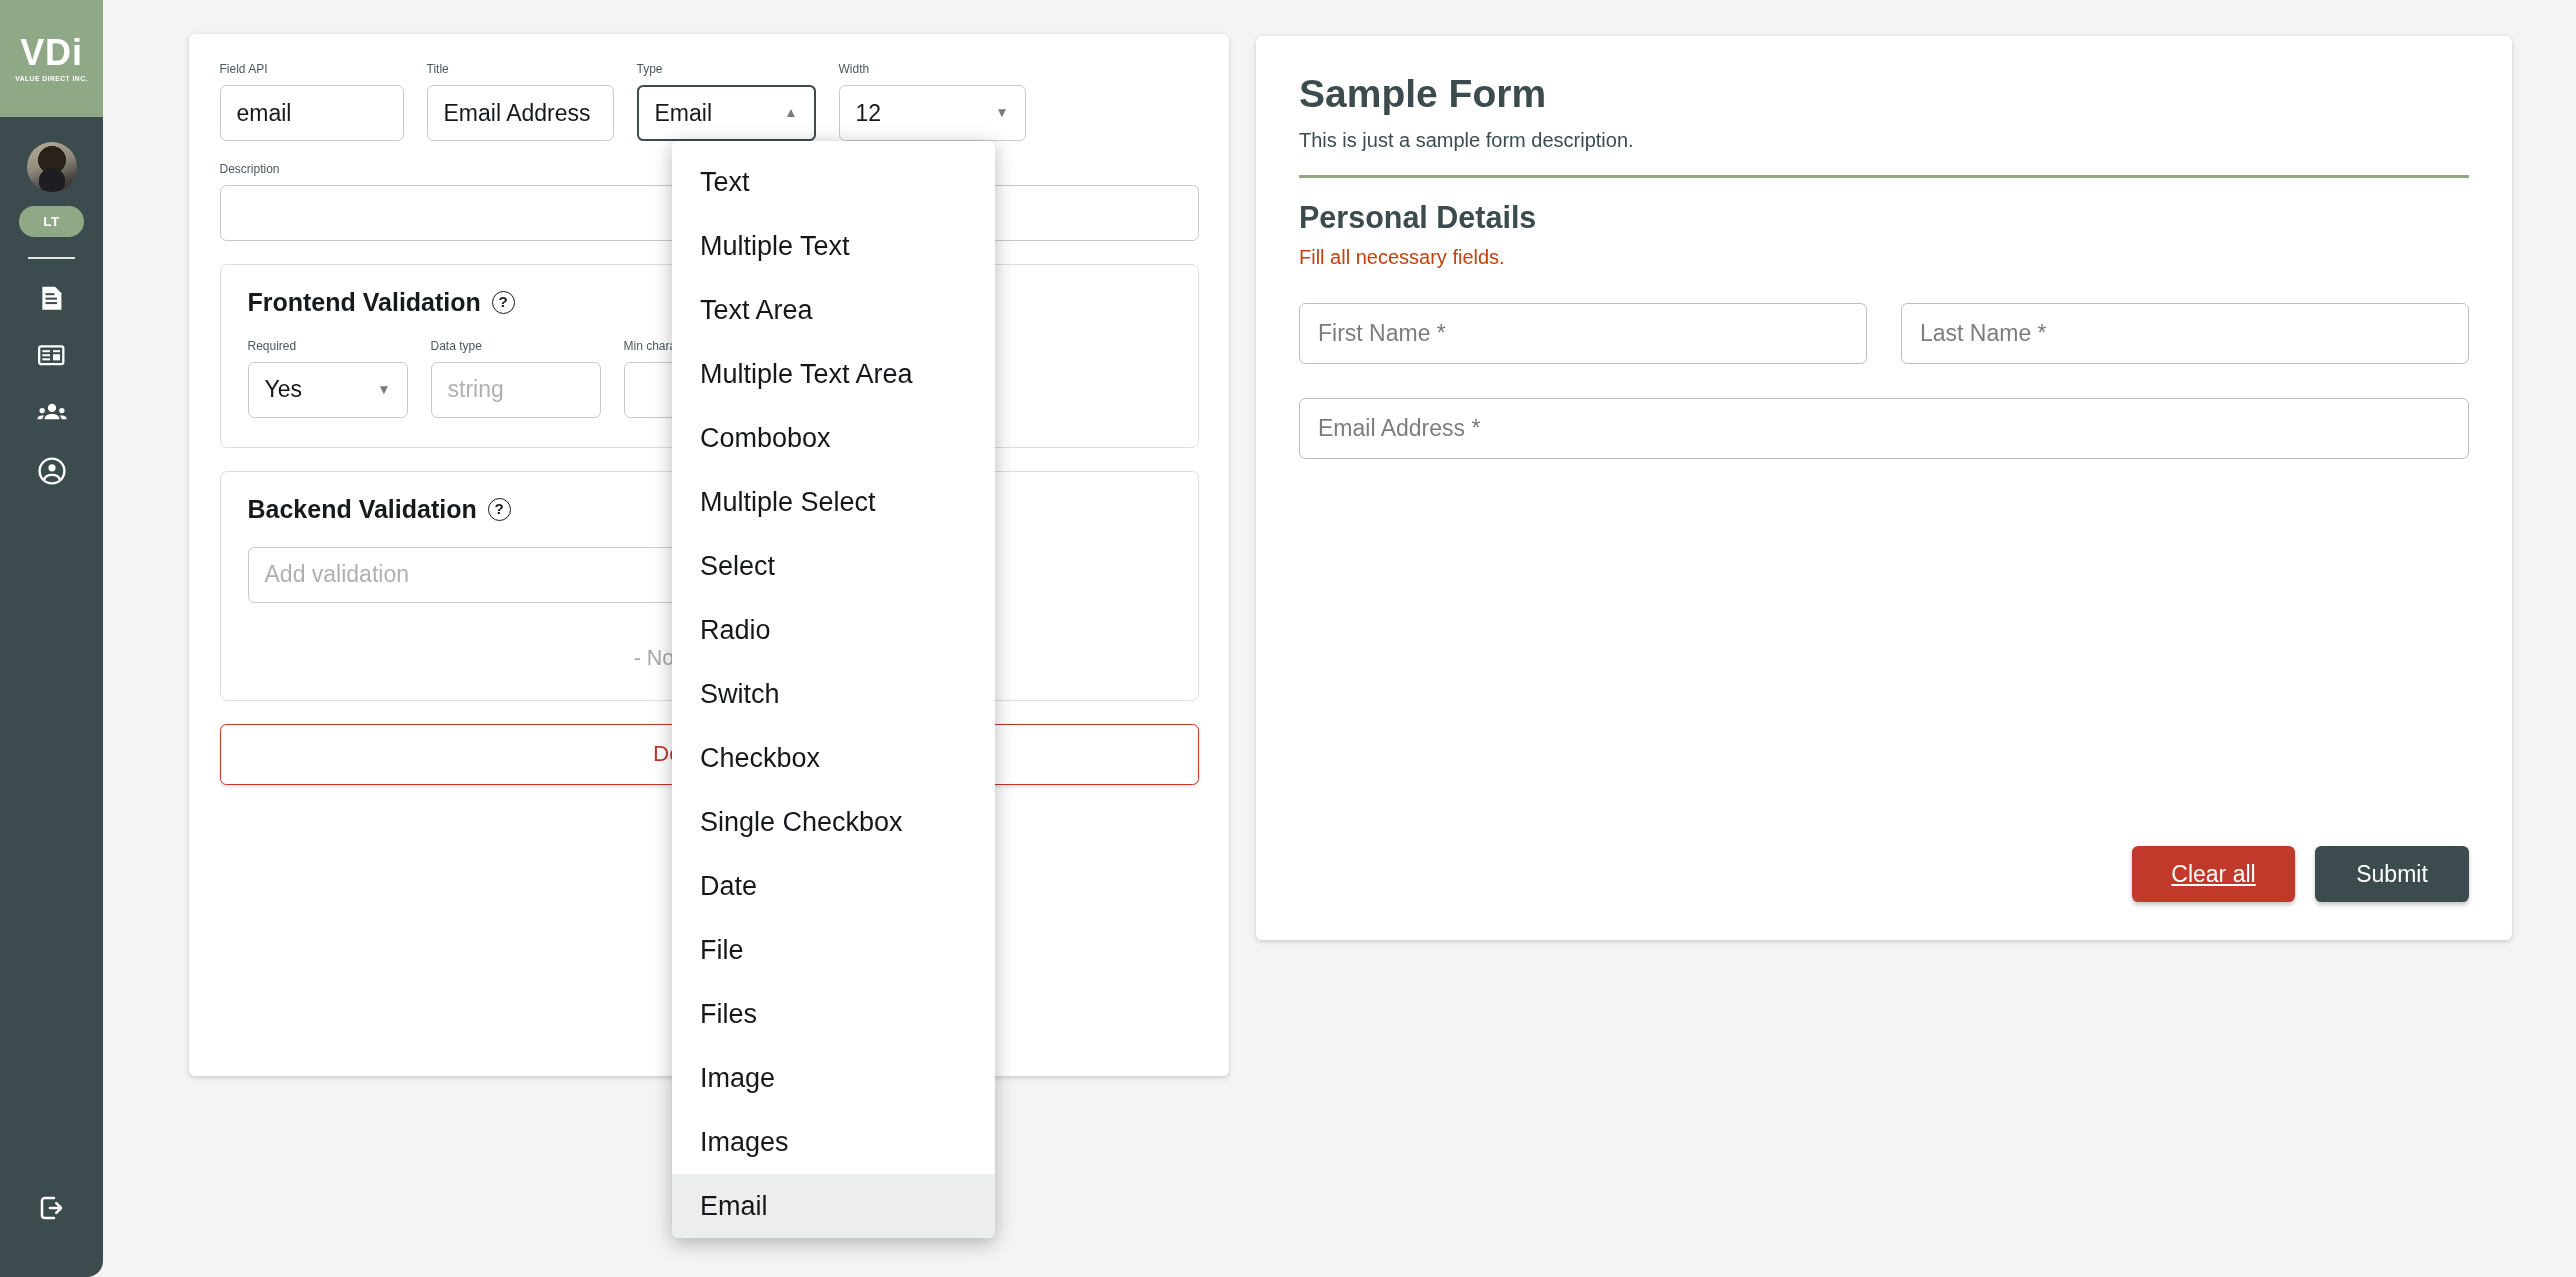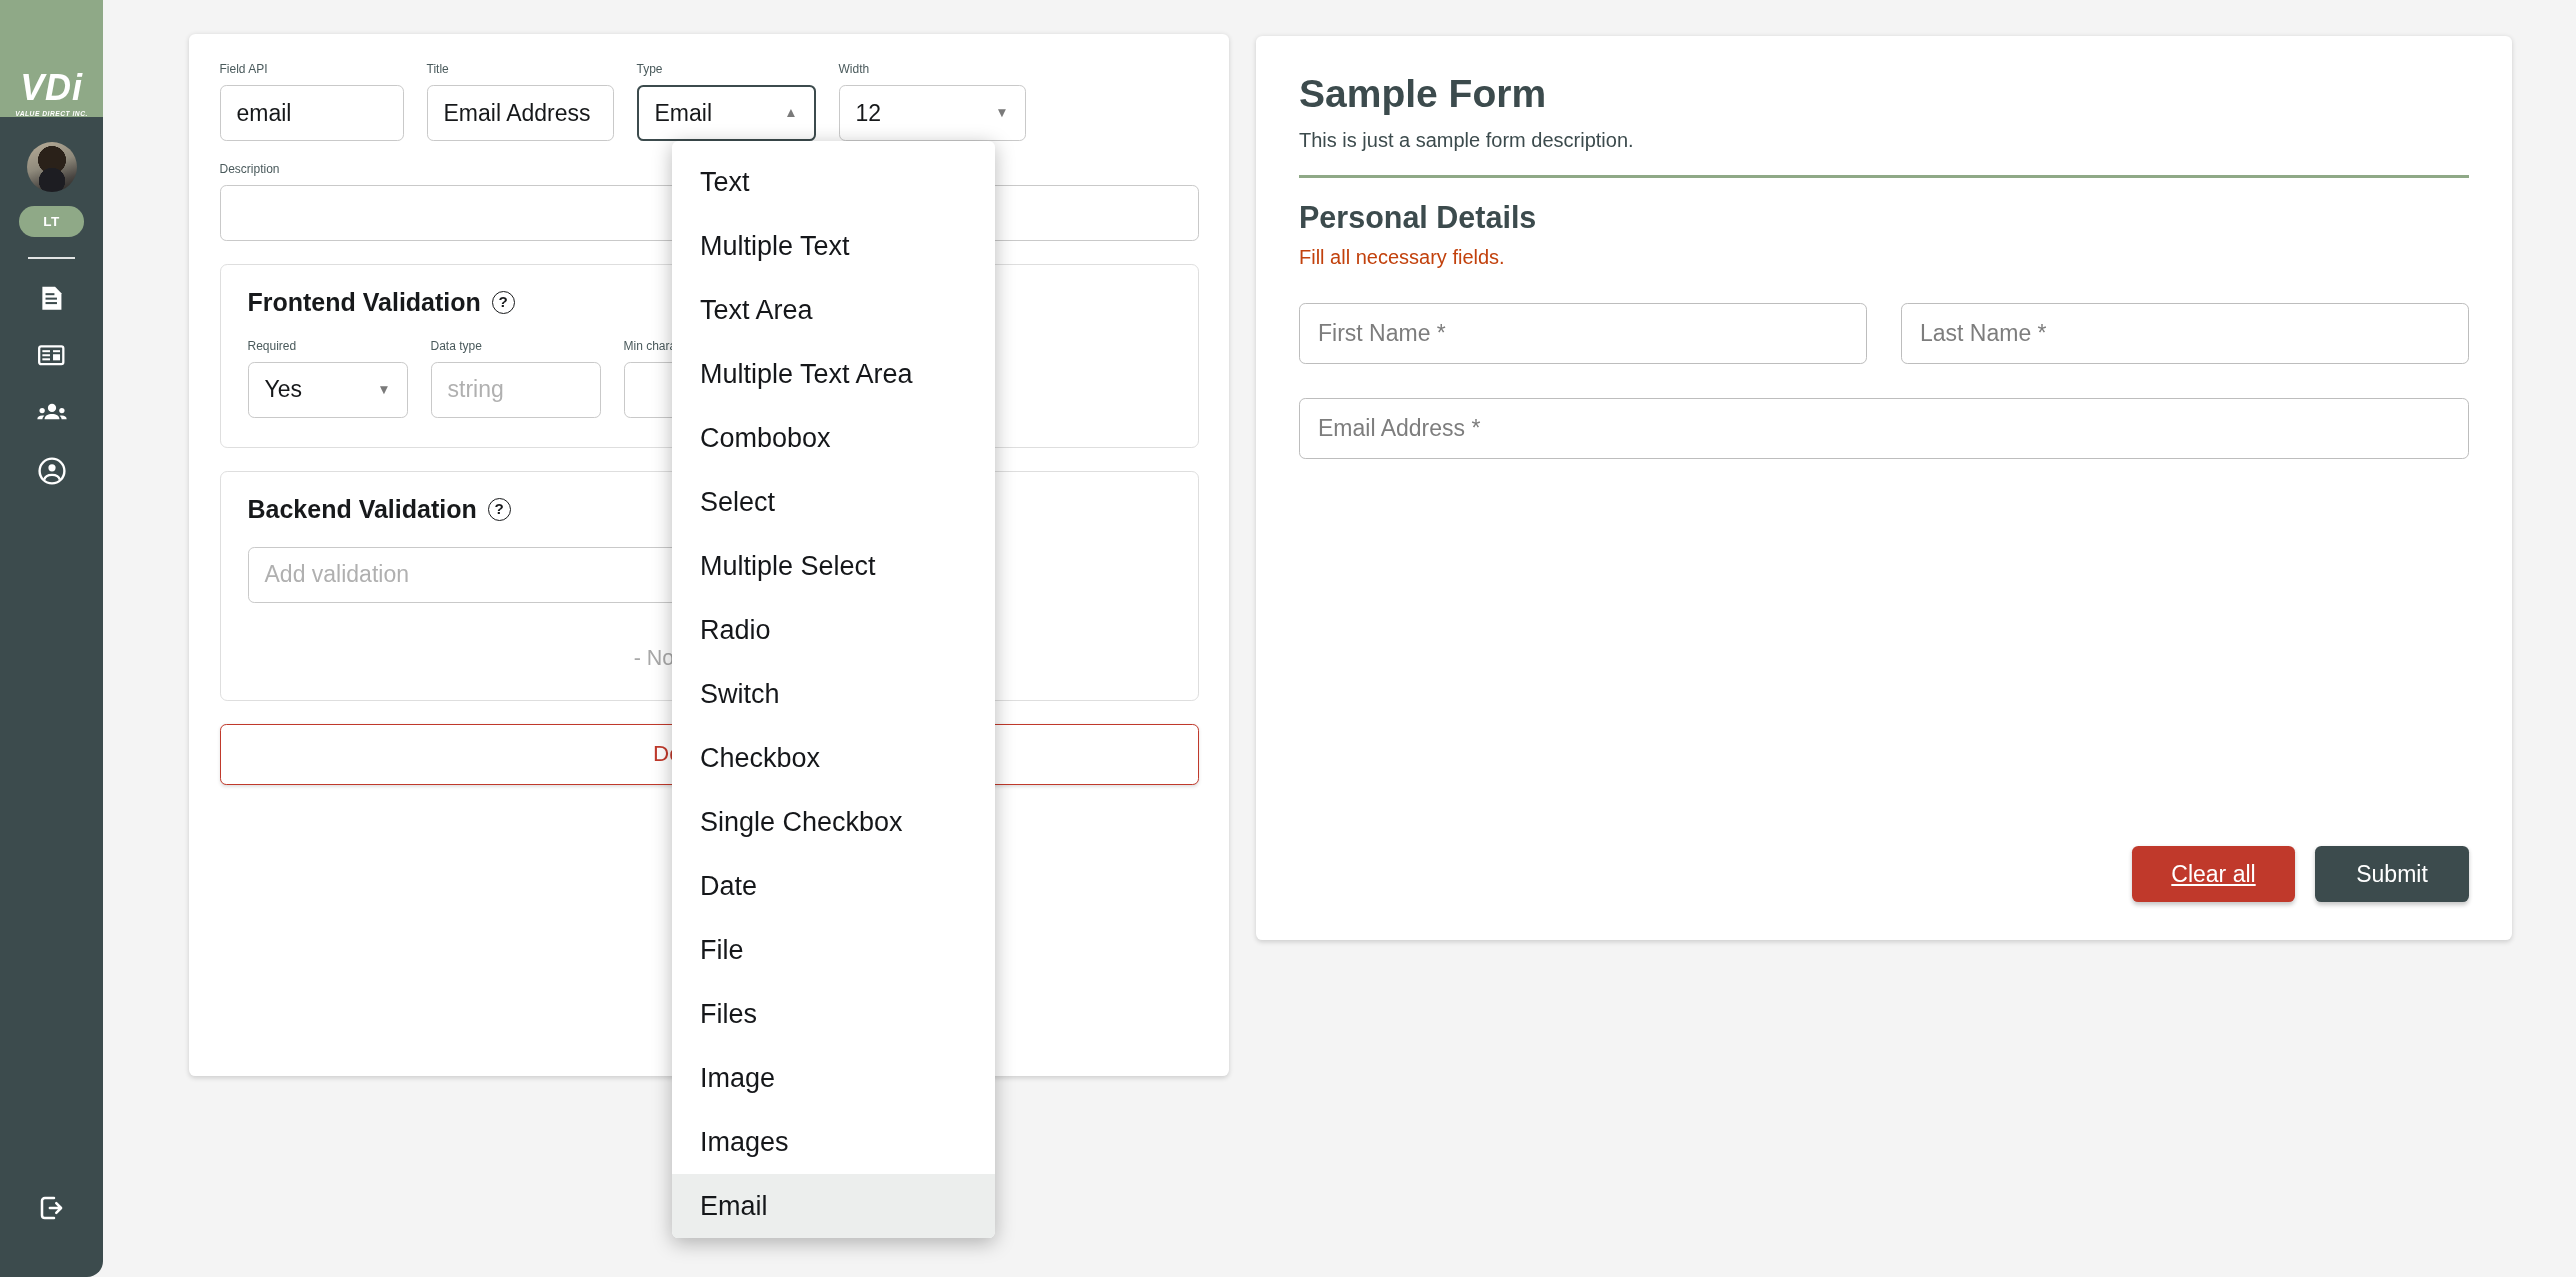--- a/index.html
+++ b/index.html
@@ -16,23 +16,22 @@
     width: 103px; height: 1277px;
     background: #3c4b4d;
     border-radius: 0 0 16px 0;
     display: flex; flex-direction: column; align-items: center;
     z-index: 40;
   }
   #brand {
     width: 103px; height: 117px;
     background: #8fa987;
     display: flex; flex-direction: column;
-    align-items: center; justify-content: flex-end;
+    align-items: center; justify-content: center;
     color: #ffffff;
-    font-style: italic;
   }
   #brand .logo-main {
     font-size: 36px; font-weight: bold; letter-spacing: 0.9px; line-height: 1;
   }
   #brand .logo-sub {
     font-size: 6.7px; letter-spacing: 0.5px; margin-top: 3.6px; font-weight: bold;
   }
   #avatar {
     margin-top: 25px;
     width: 50px; height: 50px; border-radius: 50%;
@@ -368,22 +367,22 @@
     <div class="action-btn" id="submit-btn">Submit</div>
   </div>
 </div>
 
 <div id="type-dropdown">
     <div class="dd-item">Text</div>
     <div class="dd-item">Multiple Text</div>
     <div class="dd-item">Text Area</div>
     <div class="dd-item">Multiple Text Area</div>
     <div class="dd-item">Combobox</div>
+    <div class="dd-item">Multiple Select</div>
     <div class="dd-item">Select</div>
-    <div class="dd-item">Multiple Select</div>
     <div class="dd-item">Radio</div>
     <div class="dd-item">Switch</div>
     <div class="dd-item">Checkbox</div>
     <div class="dd-item">Single Checkbox</div>
     <div class="dd-item">Date</div>
     <div class="dd-item">File</div>
     <div class="dd-item">Files</div>
     <div class="dd-item">Image</div>
     <div class="dd-item">Images</div>
     <div class="dd-item selected">Email</div>

